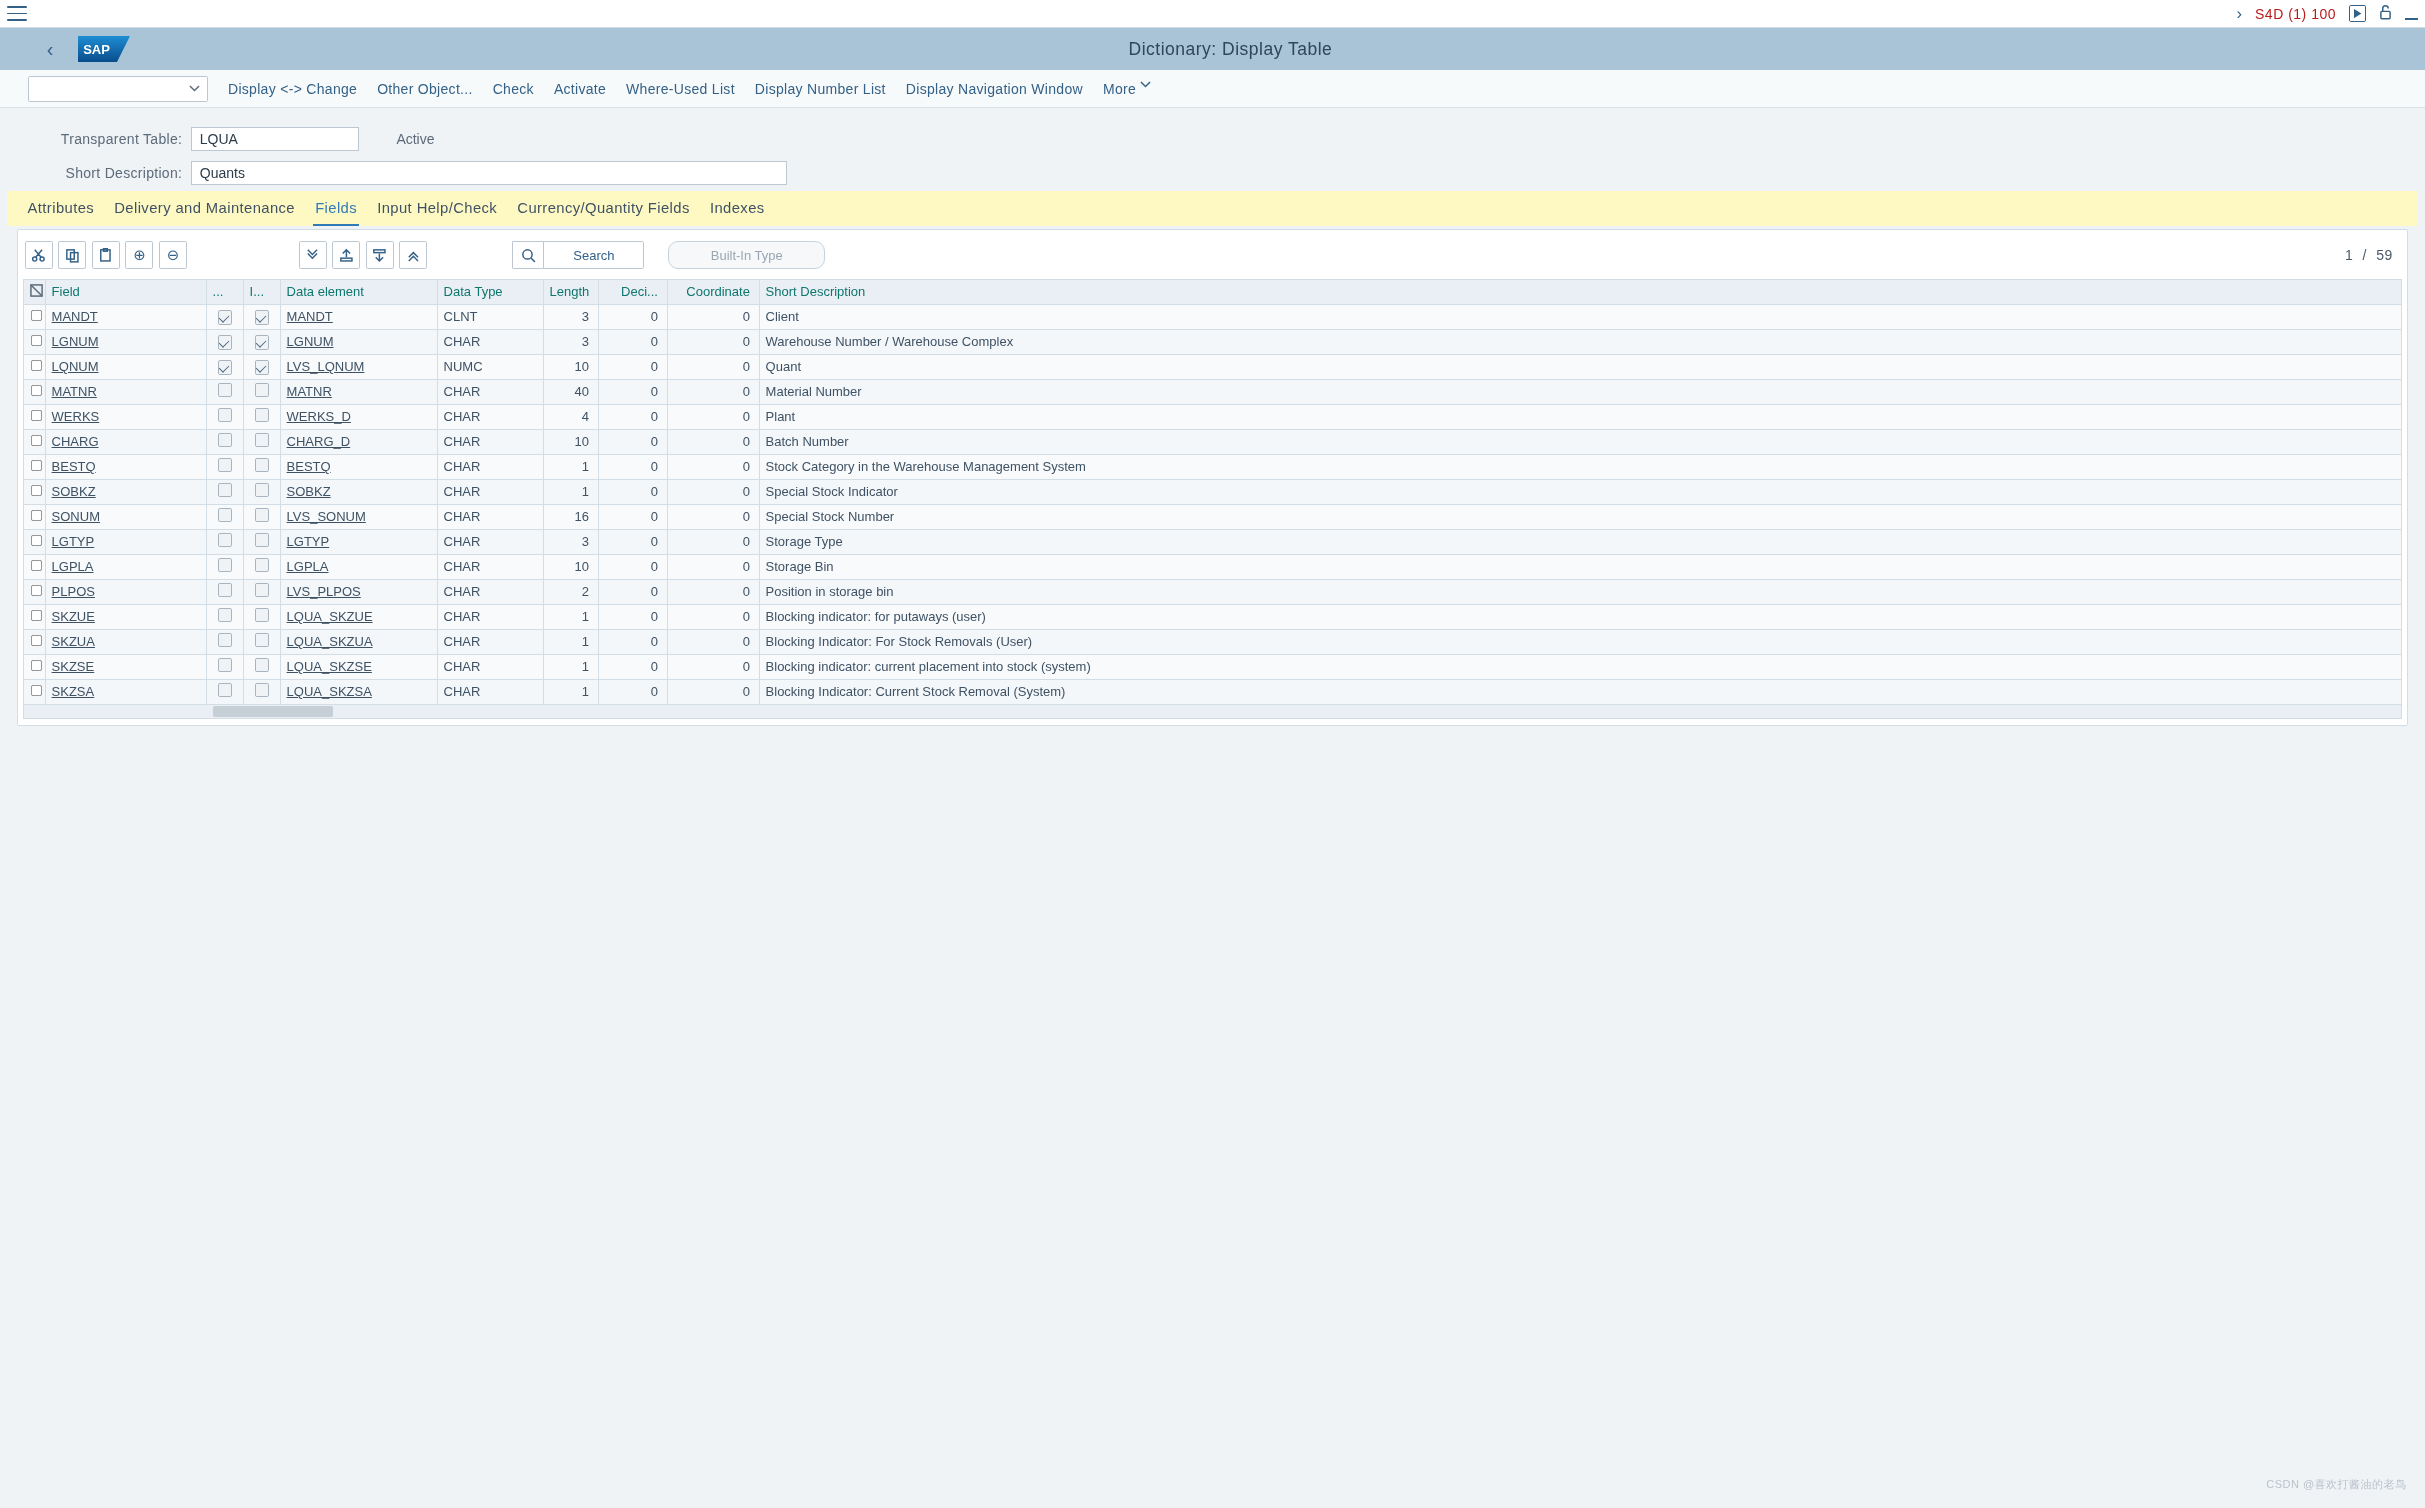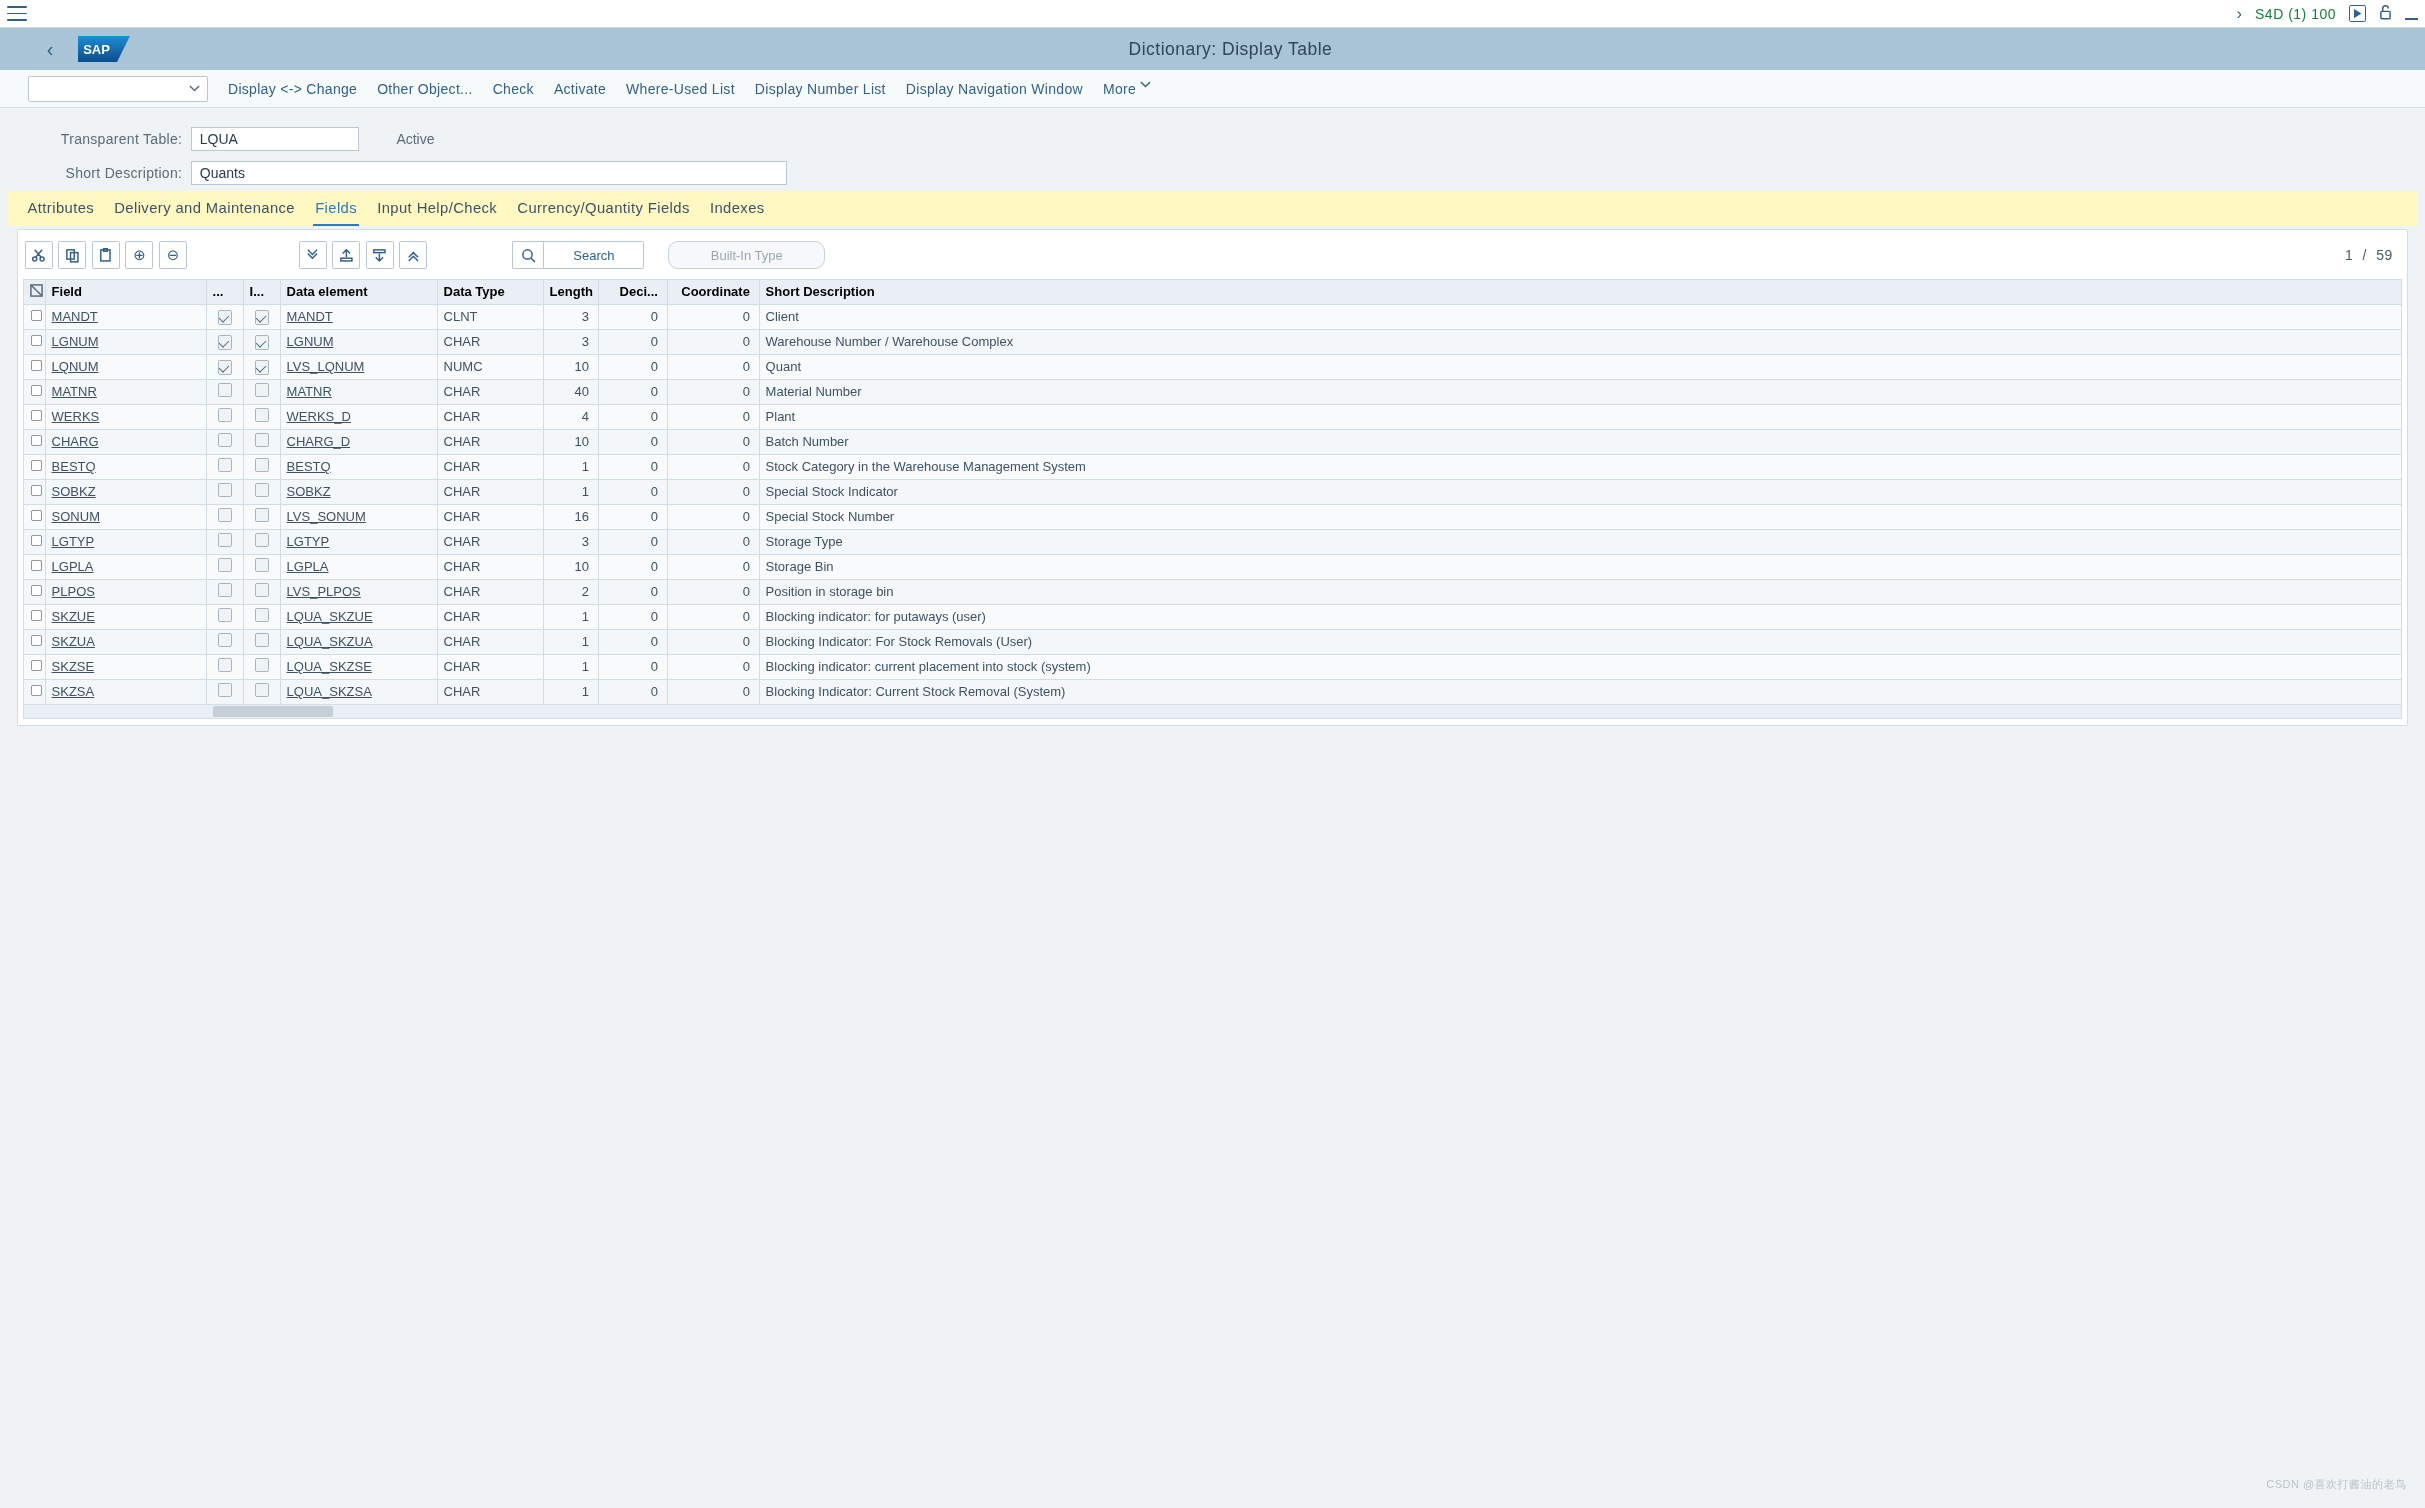--- a/index.html
+++ b/index.html
@@ -19,21 +19,21 @@
     display: flex;
     align-items: center;
     padding: 0 7.4px;
     border-bottom: 0.9px solid #d2dde6;
   }
   .sysbar .ham { width: 20px; height: 14.8px; display:flex; flex-direction:column; justify-content:space-between; cursor:pointer;}
   .sysbar .ham span { display:block; height:1.8px; background:#346187; border-radius:0.9px;}
   .sysbar .spacer { flex:1; }
   .sysbar .sysright { display:flex; align-items:center; gap:13px; color:#346187; }
   .sysbar .sysright .gt { font-size:16.6px; }
-  .sysbar .sysright .systxt { color:#15803d; letter-spacing:0.5px; font-size:14px;}
+  .sysbar .sysright .systxt { color:#b91c1c; letter-spacing:0.5px; font-size:14px;}
   .sysbar .play { width:16.6px; height:16.6px; border:1.4px solid #346187; border-radius:1.8px; display:flex; align-items:center; justify-content:center;}
   .sysbar .play svg { width:7.4px; height:9.2px;}
   .sysbar .lock svg { width:13px; height:16.6px;}
   .sysbar .dash { width:13px; height:1.8px; background:#346187; position:relative; top:5.5px;}
 
   
   .bluehdr {
     height: 42px;
     background: #a9c3d7;
     display:flex;
@@ -79,21 +79,21 @@
   .searchbox .sicon { width:31px; height:28px; border:0.9px solid #bcc7d1; border-right:none; background:#fff; border-radius:1.8px 0 0 1.8px; display:flex; align-items:center; justify-content:center;}
   .searchbox .sicon svg{ width:14.8px; height:14.8px; stroke:#346187; fill:none; stroke-width:1.6;}
   .searchbox .sbtn { width:101px; height:28px; border:0.9px solid #bcc7d1; background:#fff; border-radius:0 1.8px 1.8px 0; color:#346187; display:flex; align-items:center; justify-content:center; cursor:pointer; font-size:13px;}
   .builtin { margin-left:18.4px; width:157px; height:28px; border:0.9px solid #c8d2db; background:#f6f8fa; color:#9aa7b3; display:flex; align-items:center; justify-content:center; border-radius:10px; font-size:13px;}
   .pager { margin-left:auto; margin-right:7.4px; color:#4a5a69; font-size:14px; display:flex; gap:9.2px; letter-spacing:0.5px;}
 
   
   .gridwrap { position:relative; }
   .grid { width:100%; border-collapse:collapse; table-layout:fixed;}
   .grid th, .grid td { border:0.9px solid #d2dde6; height:25px; font-size:13px; padding:0 5.5px; overflow:hidden; white-space:nowrap;}
-  .grid th { background:#e9eff4; color:#000000; text-align:left; font-weight:bold; position:relative;}
+  .grid th { background:#e9eff4; color:#0f766e; text-align:left; font-weight:normal; position:relative;}
   .grid td { background:#f8fafc; color:#3f5264;}
   .grid tr:nth-child(even) td { background:#f4f7fa; }
   .grid td.link span{ text-decoration:underline; cursor:pointer;}
   .grid td.num { text-align:right; padding-right:9.2px;}
   .grid th.num { text-align:right; padding-right:9.2px;}
   .selcol { width:22px; text-align:center;}
   .selcol input, th.selcol .selic { transform:scale(.85);}
   .chkcol { width:37px; text-align:center;}
   .chkbox { width:14.8px; height:14.8px; border:0.9px solid #a8b4bf; border-radius:1.8px; background:#f0f3f6; display:inline-flex; align-items:center; justify-content:center; cursor:pointer;}
   .chkbox.on::after { content:""; width:8.3px; height:4.6px; border-left:1.8px solid #4f6b83; border-bottom:1.8px solid #4f6b83; transform:rotate(-45deg) translate(0,-0.9px);}

